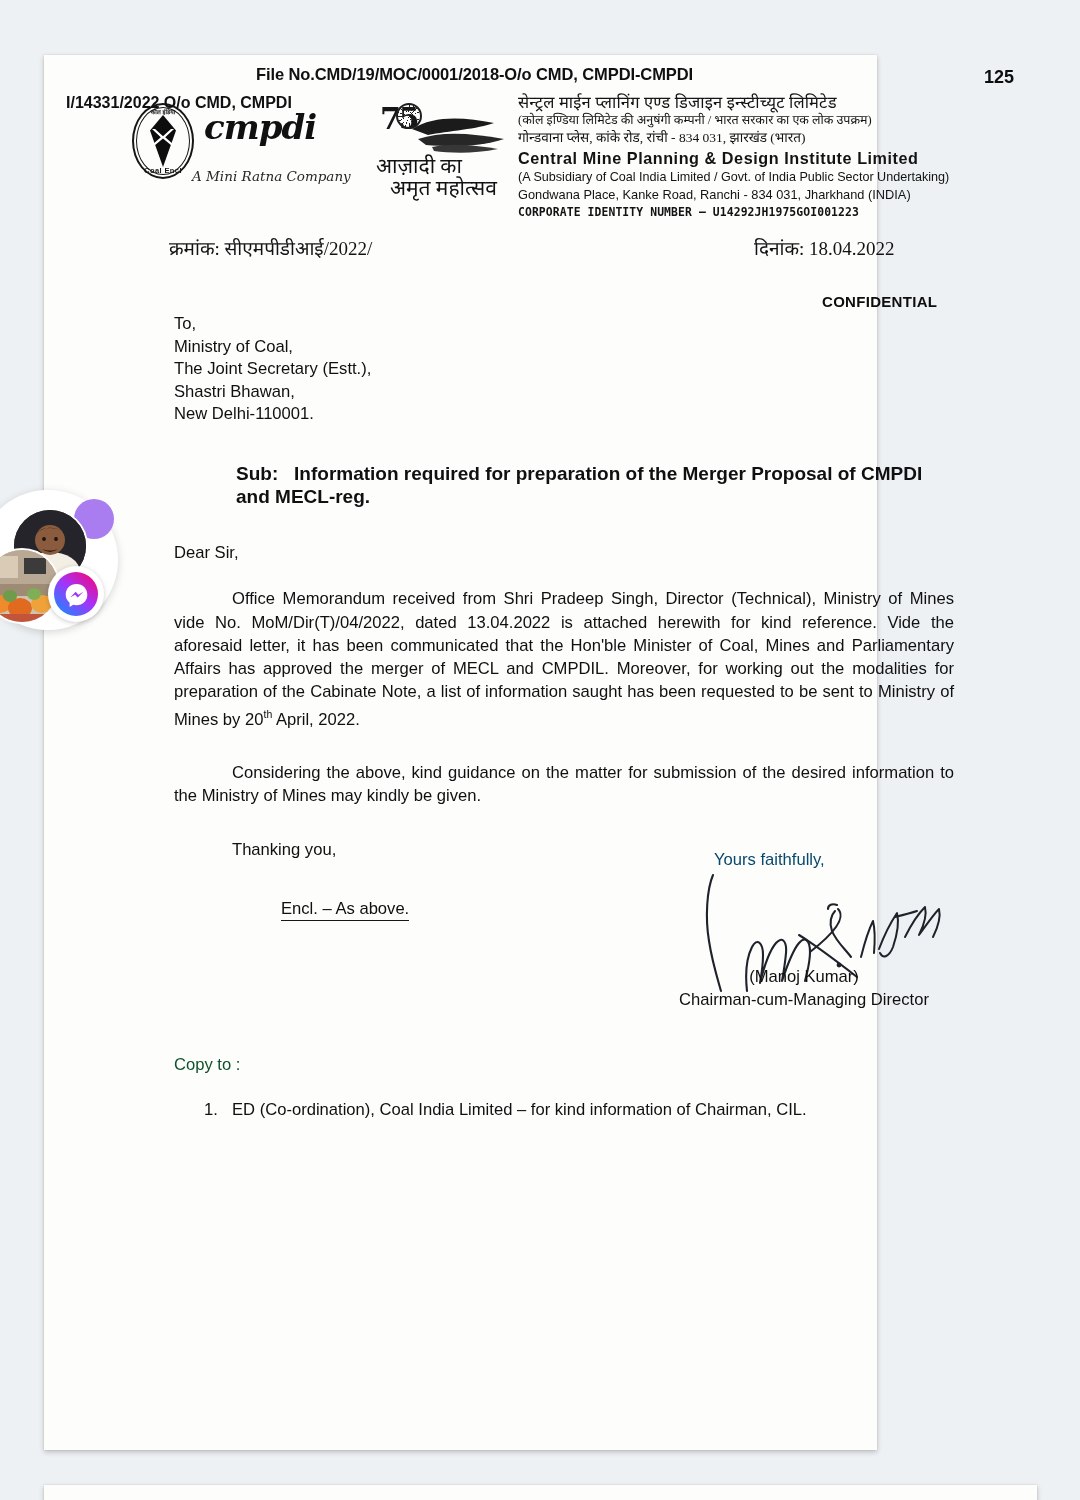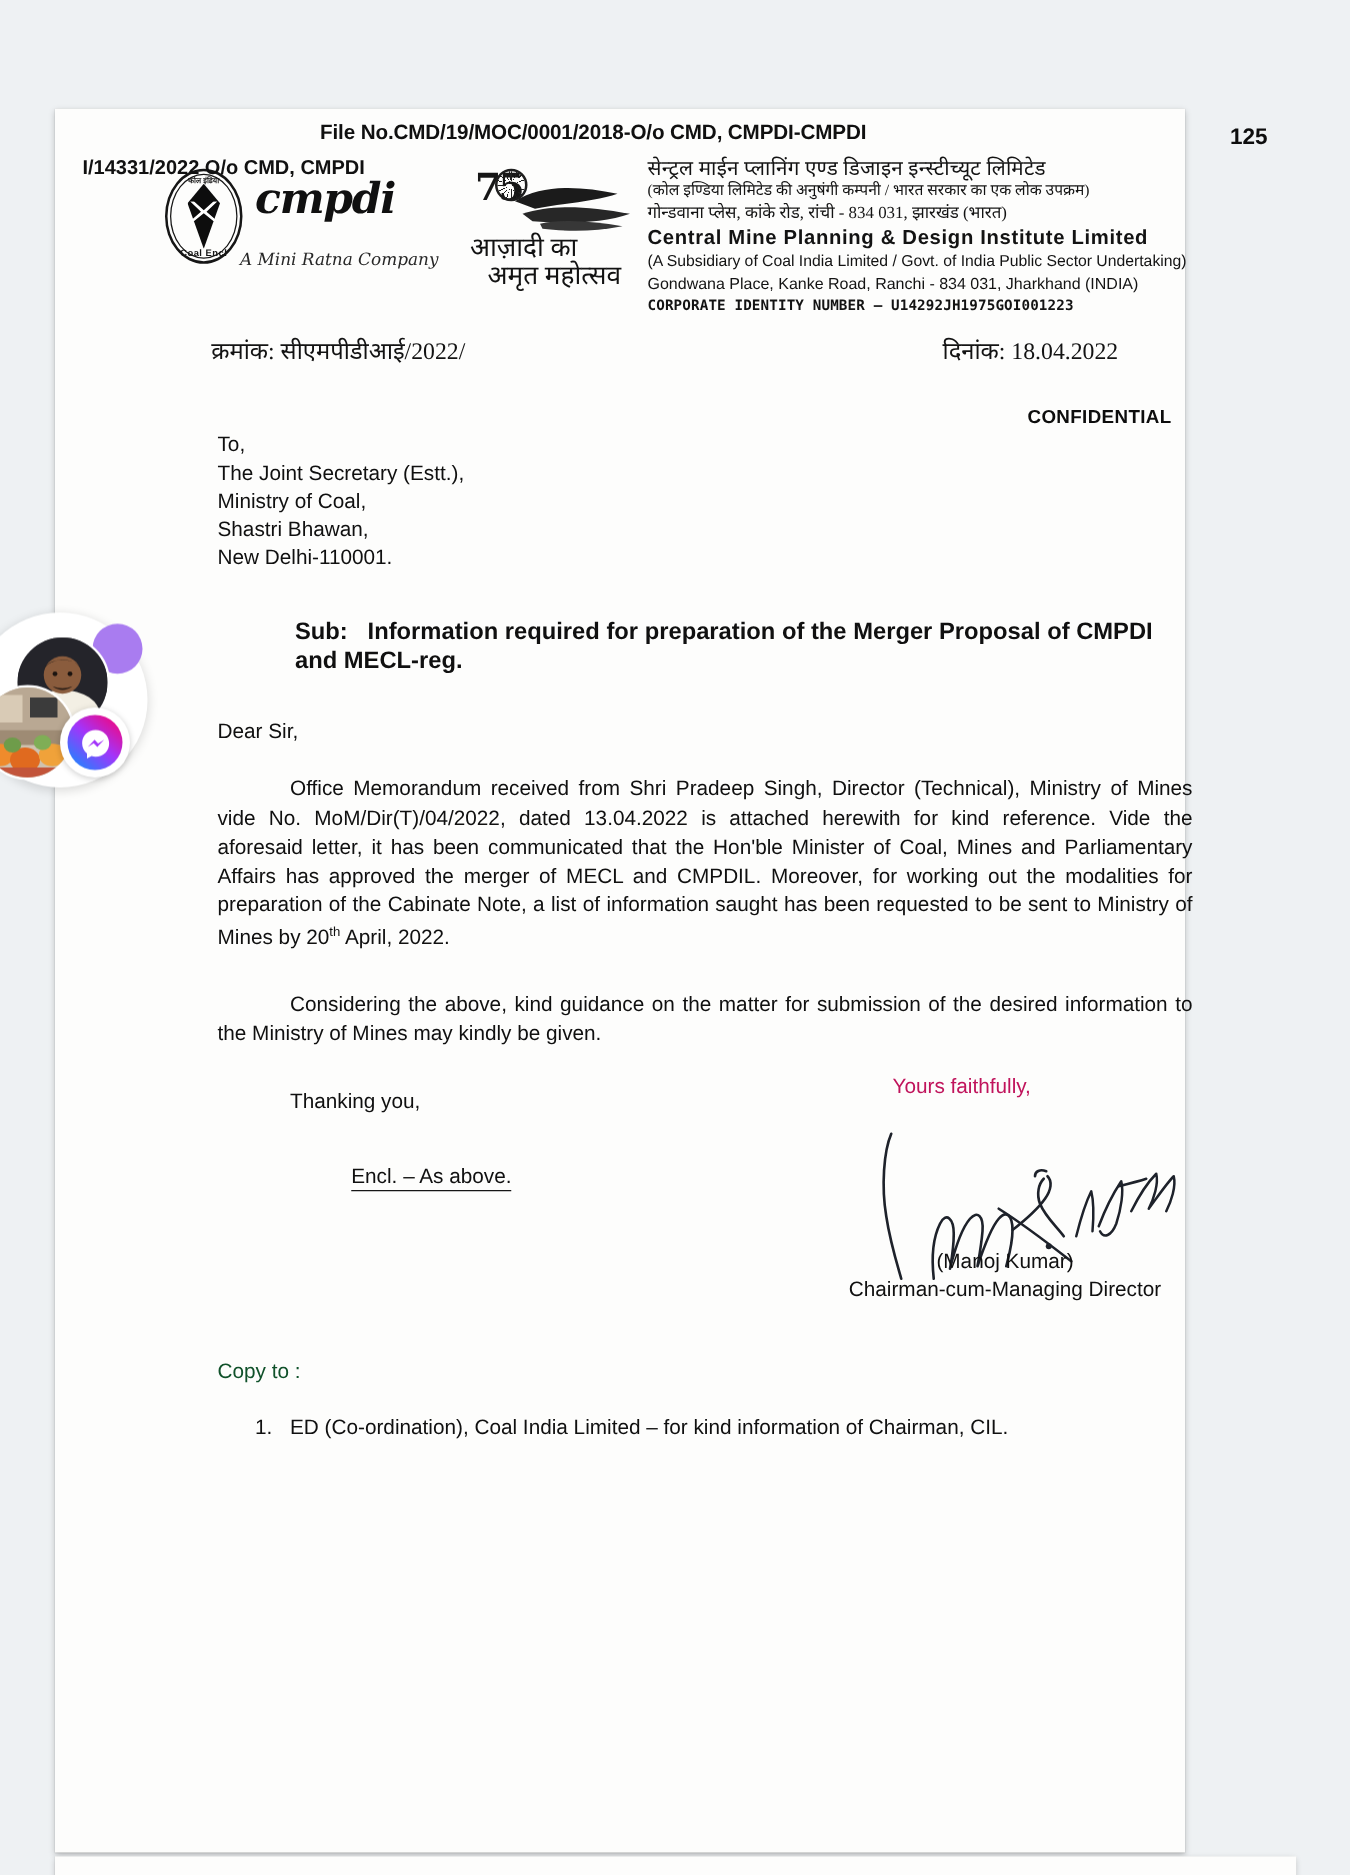--- a/index.html
+++ b/index.html
@@ -23,23 +23,22 @@
     background: #eef1f3;
   }
   .page {
     position: absolute;
     background: #fdfdfc;
     box-shadow: 0 2px 5px rgba(0,0,0,.22), 0 0 1px rgba(0,0,0,.18);
   }
   #page-1 {
     left: 44px;
     top: 55px;
-    width: 904px;
+    width: 833px;
     height: 1395px;
-    margin-top: 32px;
   }
   #page-2 {
     left: 44px;
     top: 1485px;
     width: 993px;
     height: 200px;
   }
 
   .sheet {
     position: absolute;
@@ -326,23 +325,23 @@
     left: 237px;
     top: 844px;
     font-size: 16.6px;
     color: #141414;
     border-bottom: 1.3px solid #1a1a1a;
     padding-bottom: 1px;
   }
   .yours {
     position: absolute;
     left: 670px;
-    top: 772px;
+    top: 795px;
     font-size: 16.6px;
-    color: #be185d;
+    color: #0c4a6e;
   }
   .sig-svg {
     position: absolute;
     left: 645px;
     top: 818px;
     width: 270px;
     height: 120px;
     pointer-events: none;
   }
   .signer {
@@ -489,22 +488,22 @@
       <div class="refrow">
         <div class="ref-no">क्रमांक: सीएमपीडीआई/2022/</div>
         <div class="ref-date">दिनांक: 18.04.2022</div>
       </div>
 
       <div class="confidential">CONFIDENTIAL</div>
 
       <div class="body-area">
         <div class="addr">
           <div>To,</div>
+          <div>Ministry of Coal,</div>
           <div>The Joint Secretary (Estt.),</div>
-          <div>Ministry of Coal,</div>
           <div>Shastri Bhawan,</div>
           <div>New Delhi-110001.</div>
         </div>
 
         <div class="subject">
           <span>Sub:</span>
           &nbsp;&nbsp;<span>Information required for preparation of the Merger Proposal of CMPDI and MECL-reg.</span>
         </div>
 
         <div class="salutation">Dear Sir,</div>

